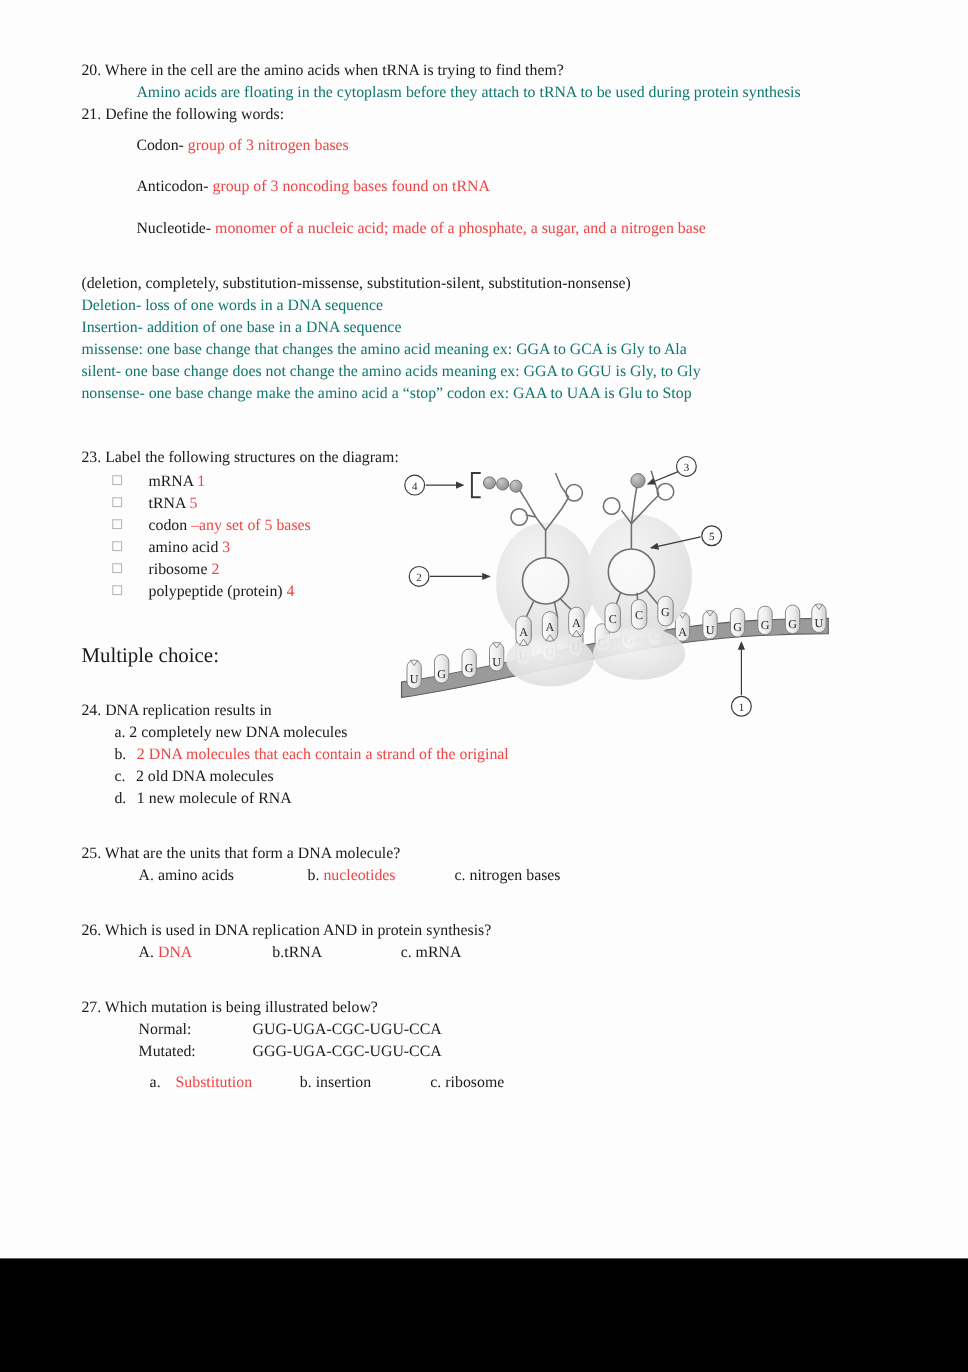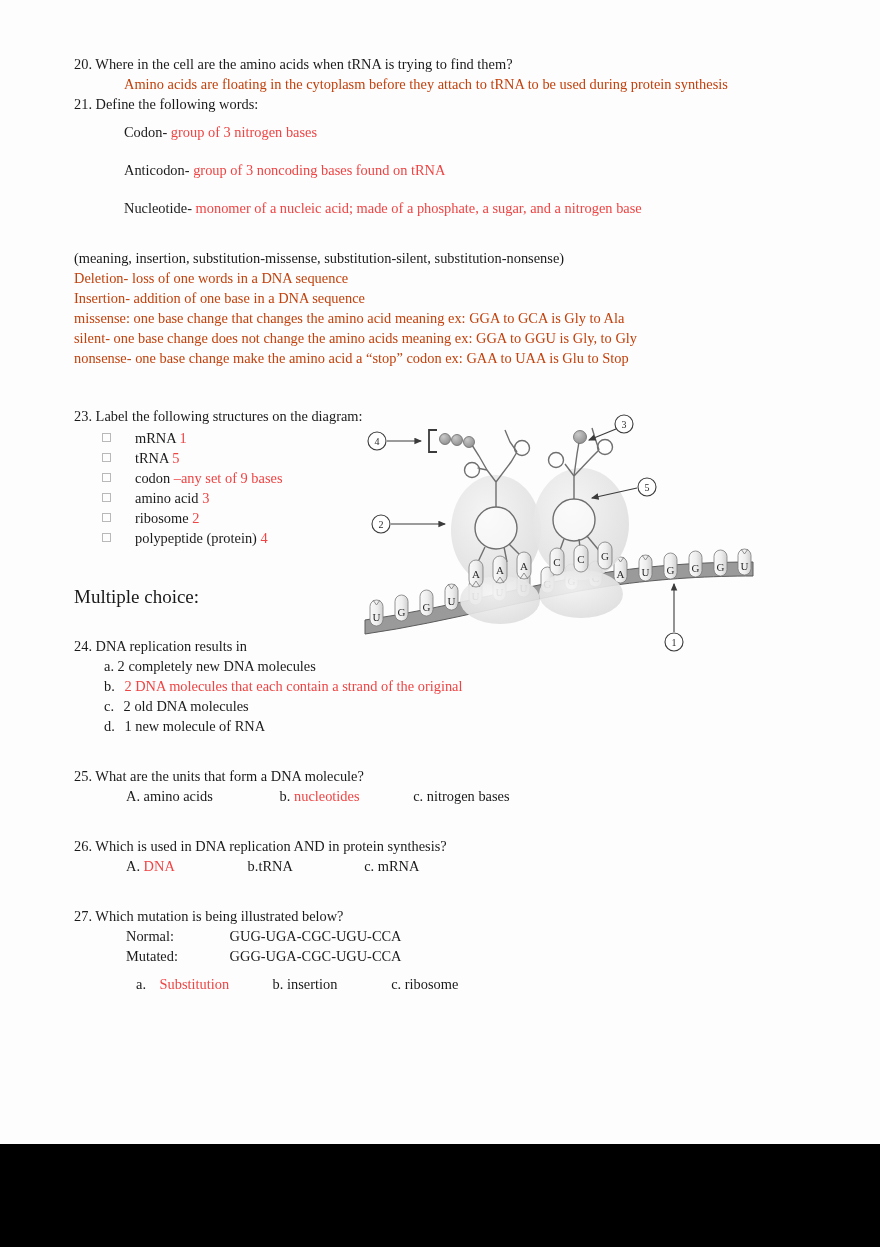--- a/index.html
+++ b/index.html
@@ -36,21 +36,21 @@
   }
   .red { color: #ef4444; }
   .q-line {
     font-size: 14.4px;
     line-height: 20px;
     white-space: nowrap;
   }
   .ans-line {
     font-size: 14.4px;
     line-height: 20px;
-    color: #c2410c;
+    color: #0f766e;
     white-space: nowrap;
   }
   .indent1 { padding-left: 50px; }
   .gap-sm { height: 8px; }
   .gap-md { height: 18px; }
   .gap-lg { height: 30px; }
 
   
   .q23-wrap { position: relative; }
   .check-list { margin-top: 2px; }
@@ -134,21 +134,21 @@
       <span class="red">group of 3 noncoding bases found on tRNA</span>
     </div>
     <div class="gap-md"></div>
     <div class="q-line indent1">
       <span>Nucleotide-</span>
       <span class="red">monomer of a nucleic acid; made of a phosphate, a sugar, and a nitrogen base</span>
     </div>
 
     <div class="gap-lg"></div>
 
-    <div class="q-line"> (meaning, insertion, substitution-missense, substitution-silent, substitution-nonsense)</div>
+    <div class="q-line"> (deletion, completely, substitution-missense, substitution-silent, substitution-nonsense)</div>
     <div class="ans-line">Deletion- loss of one words in a DNA sequence</div>
     <div class="ans-line">Insertion- addition of one base in a DNA sequence</div>
     <div class="ans-line">missense: one base change that changes the amino acid meaning  ex: GGA to GCA  is Gly to Ala</div>
     <div class="ans-line">silent- one base change does not change the amino acids meaning  ex: GGA to GGU  is Gly, to Gly</div>
     <div class="ans-line">nonsense- one base change make the amino acid a “stop” codon   ex: GAA to UAA  is  Glu to Stop</div>
 
     <div style="height:38px"></div>
 
     <div class="q23-wrap">
       <div class="q-line">23.  Label the following structures on the diagram:</div>
@@ -164,21 +164,21 @@
           <span class="check-box"></span>
           <span class="check-label">
             <span>tRNA</span>
             <span class="red">5</span>
           </span>
         </div>
         <div class="check-row">
           <span class="check-box"></span>
           <span class="check-label">
             <span>codon</span>
-            <span class="red">–any set of 9 bases</span>
+            <span class="red">–any set of 5 bases</span>
           </span>
         </div>
         <div class="check-row">
           <span class="check-box"></span>
           <span class="check-label">
             <span>amino acid</span>
             <span class="red">3</span>
           </span>
         </div>
         <div class="check-row">

